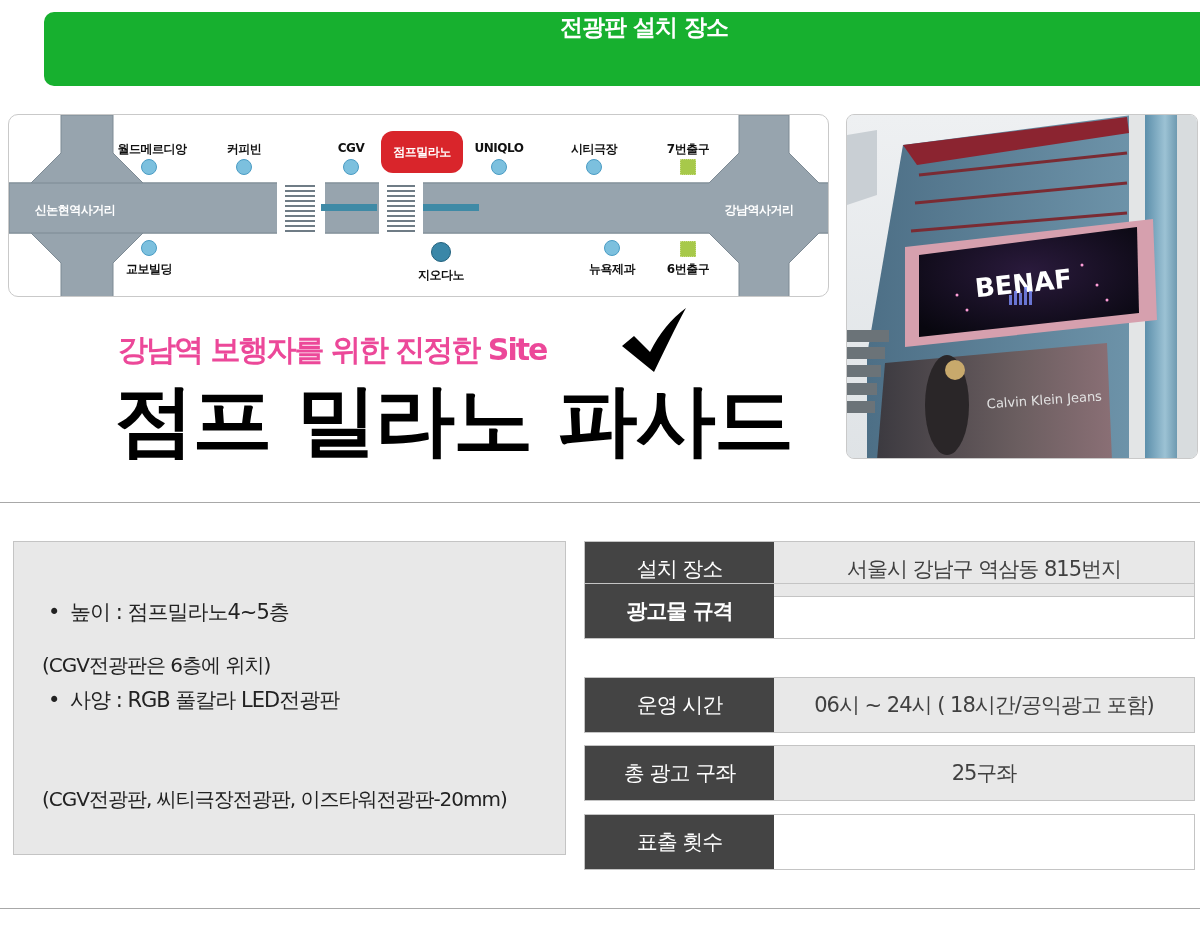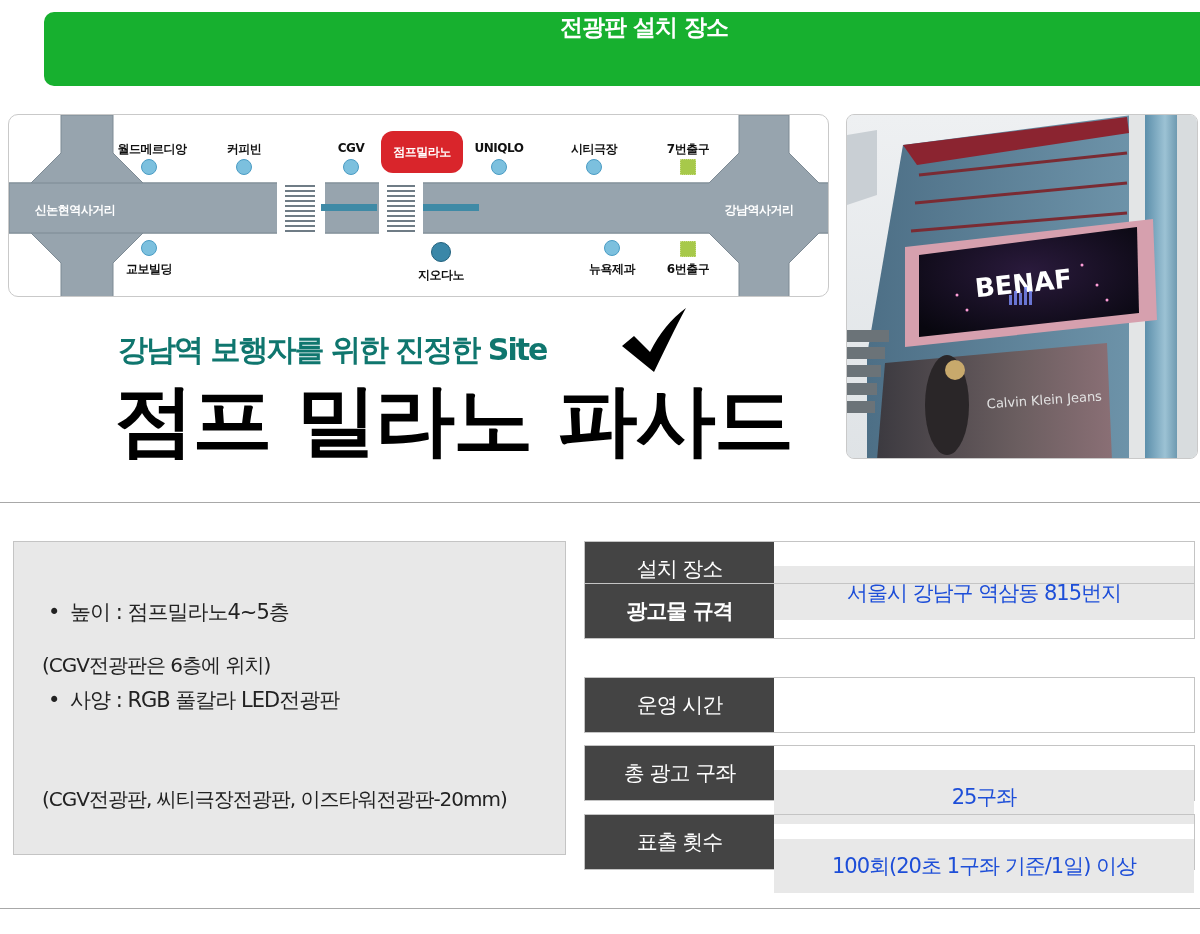--- a/index.html
+++ b/index.html
@@ -35,21 +35,21 @@
   
   .photo {
     position: absolute; left: 846px; top: 114px; width: 352px; height: 345px;
     border: 1px solid #c9c9c9; border-radius: 8px; overflow: hidden;
     background: linear-gradient(#eef0f1, #e4e7ea);
   }
 
   
   .slogan-sub {
     position: absolute; left: 118px; top: 330px; font-size: 30px; font-weight: bold;
-    color: #0f766e; letter-spacing: -2px; white-space: nowrap;
+    color: #ec4899; letter-spacing: -2px; white-space: nowrap;
   }
   .checkmark { position: absolute; left: 620px; top: 306px; }
   .slogan-main {
     position: absolute; left: 114px; top: 378px; font-size: 78px; font-weight: bold;
     color: #000; letter-spacing: -2px; white-space: nowrap; line-height: 84px;
     transform: scaleX(1.03); transform-origin: left;
   }
 
   .divider { position: absolute; left: 0; width: 1200px; height: 1px; background: #a8a8a8; }
 
@@ -64,23 +64,23 @@
   .info-line .bullet { display: inline-block; width: 22px; }
 
   
   .spec-row { position: absolute; left: 584px; width: 611px; height: 56px; display: flex; border: 1px solid #c4c4c4; }
   .spec-key {
     width: 189px; height: 100%; background: #444444; color: #fff;
     display: flex; align-items: center; justify-content: center;
     font-size: 21px; letter-spacing: -1px;
   }
   .spec-val {
-    flex: 1; height: 100%; background: #e8e8e8; color: #1d4ed8;
+    flex: 1; height: 100%; background: #e8e8e8; color: #404040;
     display: flex; align-items: center; justify-content: center;
-    font-size: 21px; letter-spacing: -1px; white-space: nowrap; margin-top: 24px;
+    font-size: 21px; letter-spacing: -1px; white-space: nowrap;
   }
 </style>
 </head>
 <body>
 
 <div class="header-bar">
   <span>전광판 설치 장소</span>
 </div>
 
 <div class="map">
@@ -244,23 +244,23 @@
 
 <div class="spec-row" style="top:541px;">
   <div class="spec-key">설치 장소</div>
   <div class="spec-val">서울시 강남구 역삼동 815번지</div>
 </div>
 <div class="spec-row" style="top:583px;font-weight:bold;">
   <div class="spec-key">광고물 규격</div>
 </div>
 <div class="spec-row" style="top:677px;">
   <div class="spec-key">운영 시간</div>
+  <div class="spec-val">06시 ~ 24시 ( 18시간/공익광고 포함)</div>
 </div>
 <div class="spec-row" style="top:745px;">
   <div class="spec-key">총 광고 구좌</div>
   <div class="spec-val">25구좌</div>
 </div>
 <div class="spec-row" style="top:814px;">
   <div class="spec-key">표출 횟수</div>
-  <div class="spec-val">100회(20초 1구좌 기준/1일) 이상</div>
 </div>
 
 <div class="divider" style="top:908px;"></div>
 
 </body></html>

